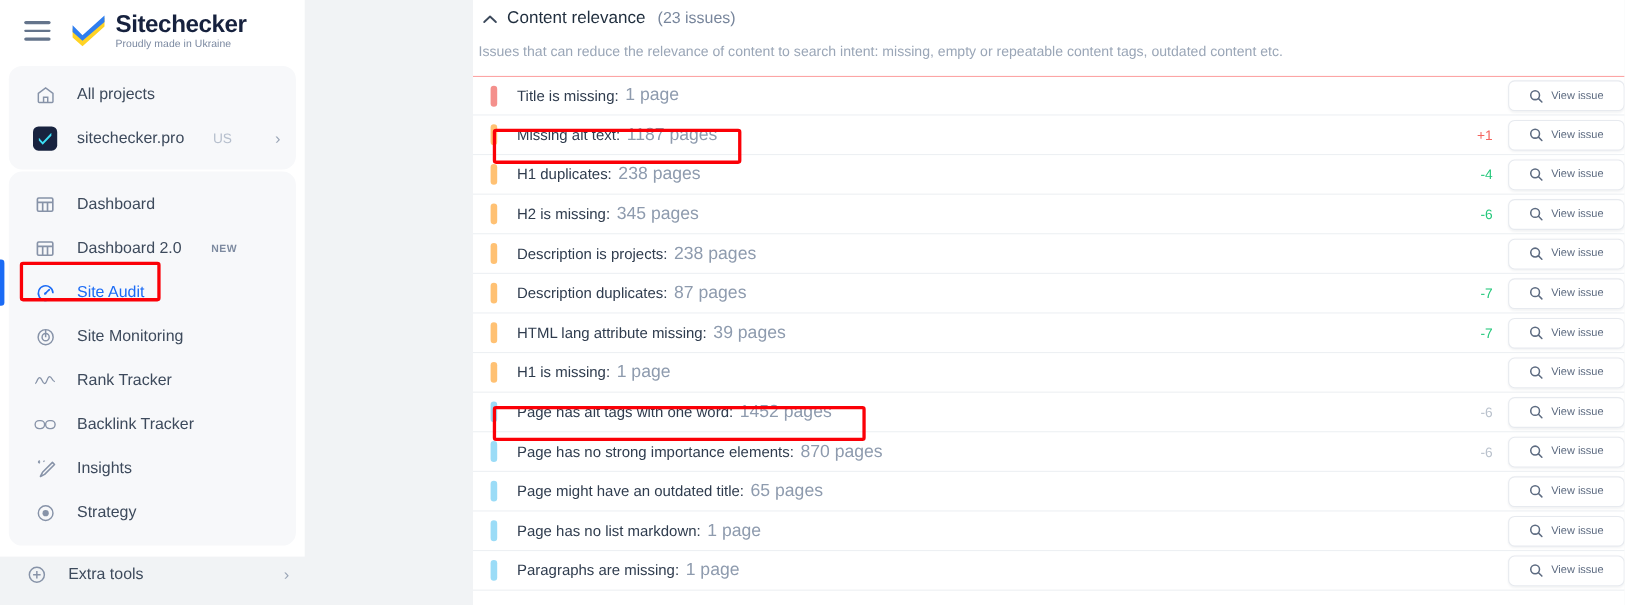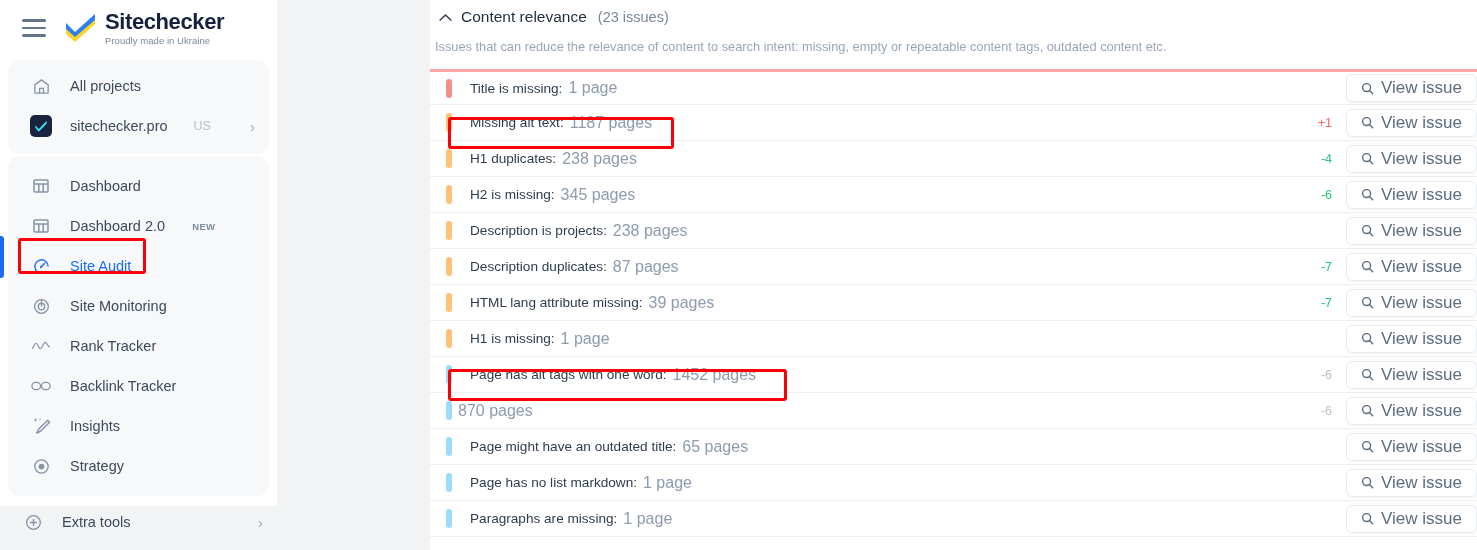--- a/index.html
+++ b/index.html
@@ -57,35 +57,35 @@
   .chev-up { color: #3d4a5c; font-size: 13px; line-height: 1; width: 14px; display:flex; align-items:center; justify-content:center; }
   .sec-title { font-size: 15.5px; color: #1f2d3d; font-weight: 400; }
   .sec-count { font-size: 14.5px; color: #78869c; margin-left: 2px; }
   .sec-desc { font-size: 12.8px; color: #9aa6b7; padding: 13px 0 0 5px; }
 
   .issue-list { margin-top: 15px; }
   .issue-row {
     display: flex; align-items: center; height: 36px;
     border-bottom: 1px solid #edf0f3; padding: 0 0 0 8px; position: relative;
   }
-  .issue-row:first-child { border-top: 3px solid #fca5a5; }
+  .issue-row:first-child { border-top: 1px solid #fca5a5; }
   .sev { width: 6px; height: 19px; border-radius: 4px; flex: 0 0 6px; margin-left: 8px; }
   .issue-text { margin-left: 18px; font-size: 13.6px; color: #2f3c4e; font-weight: 500; white-space: nowrap; }
   .issue-count { color: #8e9bae; font-weight: normal; margin-left: 6px; }
   .spacer { flex: 1 1 auto; }
   .delta { font-size: 12.5px; width: 56px; text-align: right; flex: 0 0 56px; }
   .delta.up { color: #f4655f; }
   .delta.down { color: #22c77a; }
   .delta.flat { color: #b9c1cc; }
   .view-btn {
     margin-left: 14px; margin-right: 0px; flex: 0 0 auto;
     height: 28px; min-width: 106px; padding: 0 14px;
     background: #ffffff; border: 1px solid #e7eaef; border-radius: 6px;
     display: flex; align-items: center; justify-content: center; gap: 7px;
-    font-size: 17px; color: #5d6b81; cursor: pointer;
+    font-size: 10px; color: #5d6b81; cursor: pointer;
     box-shadow: 0 1px 2px rgba(20,30,55,0.05);
   }
   .view-btn svg { flex: 0 0 13px; }
 
   
   .hl { position: absolute; border: 3px solid #fb0007; border-radius: 3px; pointer-events: none; z-index: 40; }
 </style>
 </head>
 <body>
 
@@ -366,20 +366,21 @@
           <span class="view-btn">
             <svg width="13" height="13" viewBox="0 0 14 14" fill="none" stroke="#5d6b81" stroke-width="1.5" stroke-linecap="round">
               <circle cx="6" cy="6" r="4.3"></circle>
               <path d="M9.3 9.3 L12.6 12.6"></path>
             </svg>
             <span>View issue</span>
           </span>
         </div>
         <div class="issue-row">
           <span class="sev" style="background:#9bdcf7"></span>
+          <span class="issue-text">Page has no strong importance elements:</span>
           <span class="issue-count">870 pages</span>
           <span class="spacer"></span>
           <span class="delta flat">-6</span>
           <span class="view-btn">
             <svg width="13" height="13" viewBox="0 0 14 14" fill="none" stroke="#5d6b81" stroke-width="1.5" stroke-linecap="round">
               <circle cx="6" cy="6" r="4.3"></circle>
               <path d="M9.3 9.3 L12.6 12.6"></path>
             </svg>
             <span>View issue</span>
           </span>

